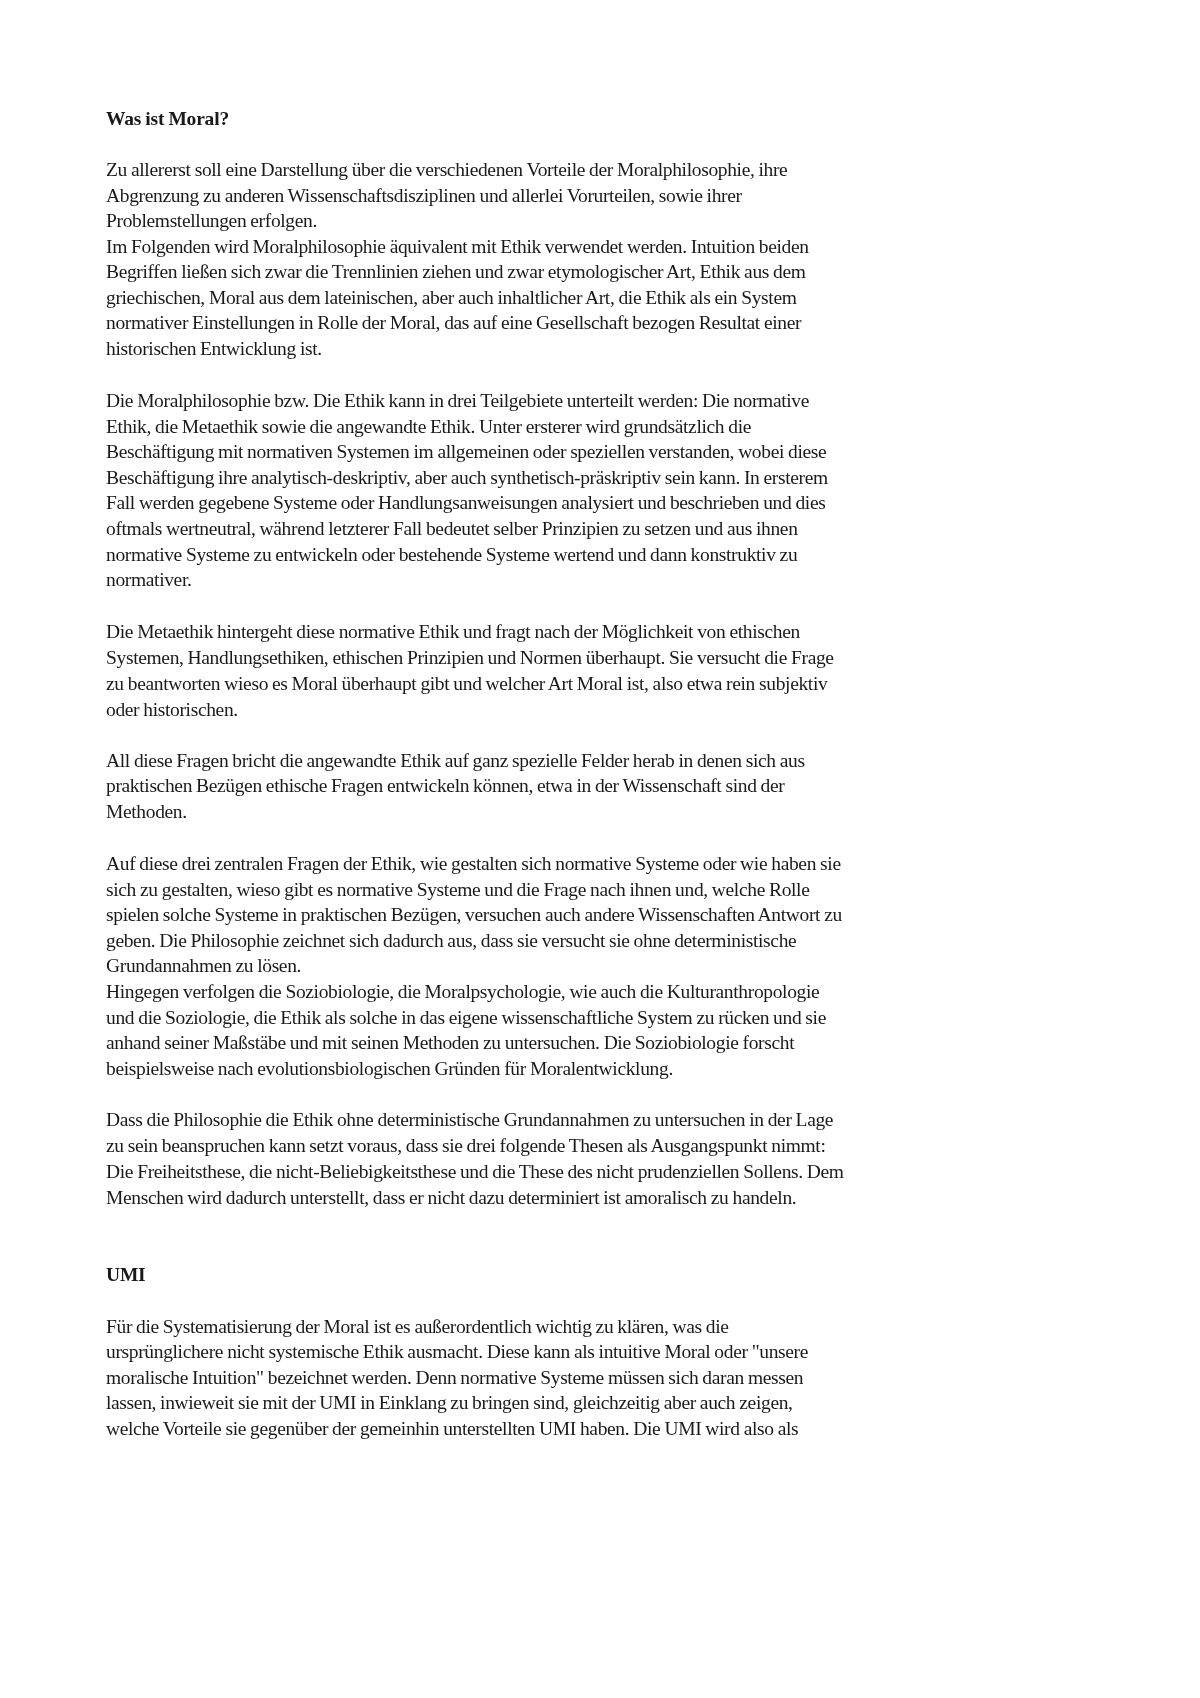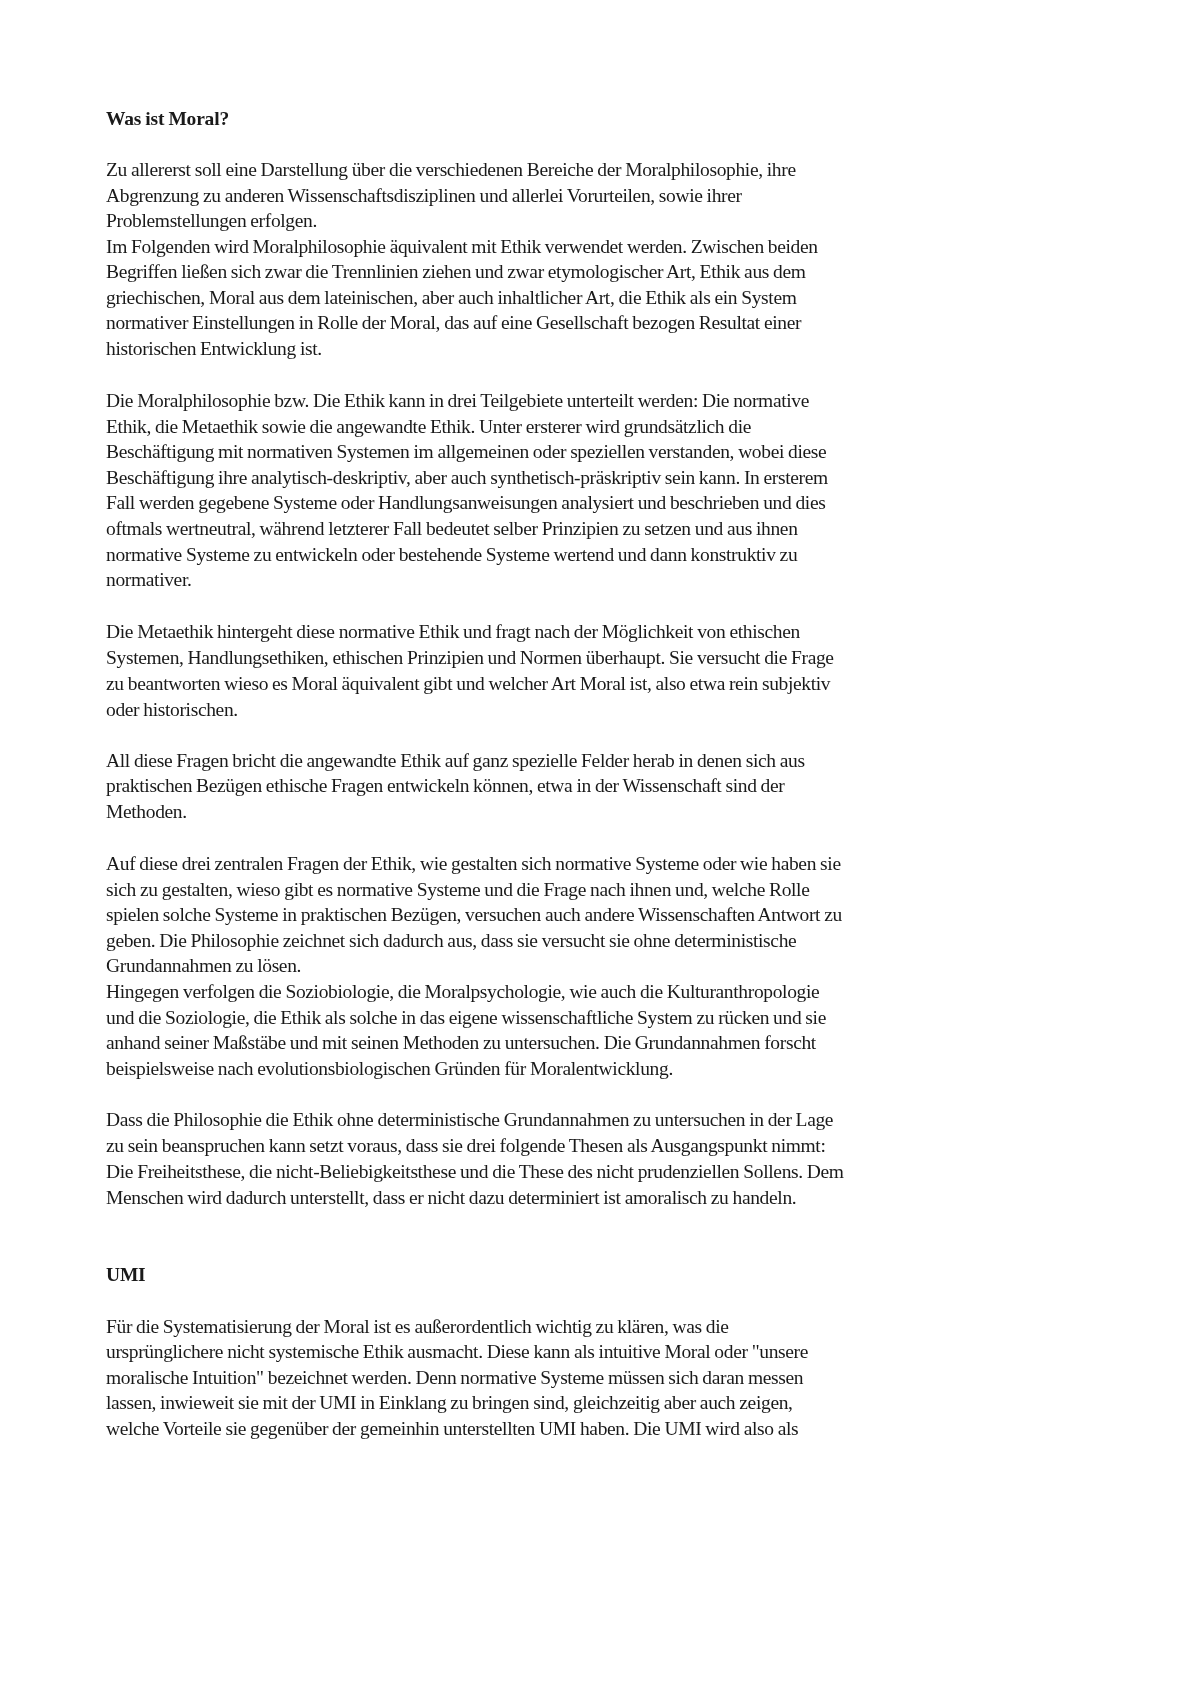--- a/index.html
+++ b/index.html
@@ -37,63 +37,63 @@
   }
 </style>
 </head>
 <body>
 
 <div class="page">
 
   <div class="line heading" style="top:107px">Was ist Moral?</div>
 
   <div>
-    <div class="line" style="top:158px">Zu allererst soll eine Darstellung über die verschiedenen Bereiche der Moralphilosophie, ihre</div>
+    <div class="line" style="top:158px">Zu allererst soll eine Darstellung über die verschiedenen Vorteile der Moralphilosophie, ihre</div>
     <div class="line" style="top:184px">Abgrenzung zu anderen Wissenschaftsdisziplinen und allerlei Vorurteilen, sowie ihrer</div>
     <div class="line" style="top:209px">Problemstellungen erfolgen.</div>
-    <div class="line" style="top:235px">Im Folgenden wird Moralphilosophie äquivalent mit Ethik verwendet werden. Zwischen beiden</div>
+    <div class="line" style="top:235px">Im Folgenden wird Moralphilosophie äquivalent mit Ethik verwendet werden. Intuition beiden</div>
     <div class="line" style="top:260px">Begriffen ließen sich zwar die Trennlinien ziehen und zwar etymologischer Art, Ethik aus dem</div>
     <div class="line" style="top:286px">griechischen, Moral aus dem lateinischen, aber auch inhaltlicher Art, die Ethik als ein System</div>
     <div class="line" style="top:311px">normativer Einstellungen in Rolle der Moral, das auf eine Gesellschaft bezogen Resultat einer</div>
     <div class="line" style="top:337px">historischen Entwicklung ist.</div>
   </div>
 
   <div>
     <div class="line" style="top:389px">Die Moralphilosophie bzw. Die Ethik kann in drei Teilgebiete unterteilt werden: Die normative</div>
     <div class="line" style="top:415px">Ethik, die Metaethik sowie die angewandte Ethik. Unter ersterer wird grundsätzlich die</div>
     <div class="line" style="top:440px">Beschäftigung mit normativen Systemen im allgemeinen oder speziellen verstanden, wobei diese</div>
     <div class="line" style="top:466px">Beschäftigung ihre analytisch-deskriptiv, aber auch synthetisch-präskriptiv sein kann. In ersterem</div>
     <div class="line" style="top:491px">Fall werden gegebene Systeme oder Handlungsanweisungen analysiert und beschrieben und dies</div>
     <div class="line" style="top:517px">oftmals wertneutral, während letzterer Fall bedeutet selber Prinzipien zu setzen und aus ihnen</div>
     <div class="line" style="top:543px">normative Systeme zu entwickeln oder bestehende Systeme wertend und dann konstruktiv zu</div>
     <div class="line" style="top:568px">normativer.</div>
   </div>
 
   <div>
     <div class="line" style="top:620px">Die Metaethik hintergeht diese normative Ethik und fragt nach der Möglichkeit von ethischen</div>
     <div class="line" style="top:646px">Systemen, Handlungsethiken, ethischen Prinzipien und Normen überhaupt. Sie versucht die Frage</div>
-    <div class="line" style="top:672px">zu beantworten wieso es Moral äquivalent gibt und welcher Art Moral ist, also etwa rein subjektiv</div>
+    <div class="line" style="top:672px">zu beantworten wieso es Moral überhaupt gibt und welcher Art Moral ist, also etwa rein subjektiv</div>
     <div class="line" style="top:698px">oder historischen.</div>
   </div>
 
   <div>
     <div class="line" style="top:749px">All diese Fragen bricht die angewandte Ethik auf ganz spezielle Felder herab in denen sich aus</div>
     <div class="line" style="top:774px">praktischen Bezügen ethische Fragen entwickeln können, etwa in der Wissenschaft sind der</div>
     <div class="line" style="top:800px">Methoden.</div>
   </div>
 
   <div>
     <div class="line" style="top:852px">Auf diese drei zentralen Fragen der Ethik, wie gestalten sich normative Systeme oder wie haben sie</div>
     <div class="line" style="top:878px">sich zu gestalten, wieso gibt es normative Systeme und die Frage nach ihnen und, welche Rolle</div>
     <div class="line" style="top:903px">spielen solche Systeme in praktischen Bezügen, versuchen auch andere Wissenschaften Antwort zu</div>
     <div class="line" style="top:929px">geben. Die Philosophie zeichnet sich dadurch aus, dass sie versucht sie ohne deterministische</div>
     <div class="line" style="top:954px">Grundannahmen zu lösen.</div>
     <div class="line" style="top:980px">Hingegen verfolgen die Soziobiologie, die Moralpsychologie, wie auch die Kulturanthropologie</div>
     <div class="line" style="top:1006px">und die Soziologie, die Ethik als solche in das eigene wissenschaftliche System zu rücken und sie</div>
-    <div class="line" style="top:1031px">anhand seiner Maßstäbe und mit seinen Methoden zu untersuchen. Die Grundannahmen forscht</div>
+    <div class="line" style="top:1031px">anhand seiner Maßstäbe und mit seinen Methoden zu untersuchen. Die Soziobiologie forscht</div>
     <div class="line" style="top:1057px">beispielsweise nach evolutionsbiologischen Gründen für Moralentwicklung.</div>
   </div>
 
   <div>
     <div class="line" style="top:1108px">Dass die Philosophie die Ethik ohne deterministische Grundannahmen zu untersuchen in der Lage</div>
     <div class="line" style="top:1134px">zu sein beanspruchen kann setzt voraus, dass sie drei folgende Thesen als Ausgangspunkt nimmt:</div>
     <div class="line" style="top:1160px">Die Freiheitsthese, die nicht-Beliebigkeitsthese und die These des nicht prudenziellen Sollens. Dem</div>
     <div class="line" style="top:1186px">Menschen wird dadurch unterstellt, dass er nicht dazu determiniert ist amoralisch zu handeln.</div>
   </div>
 

